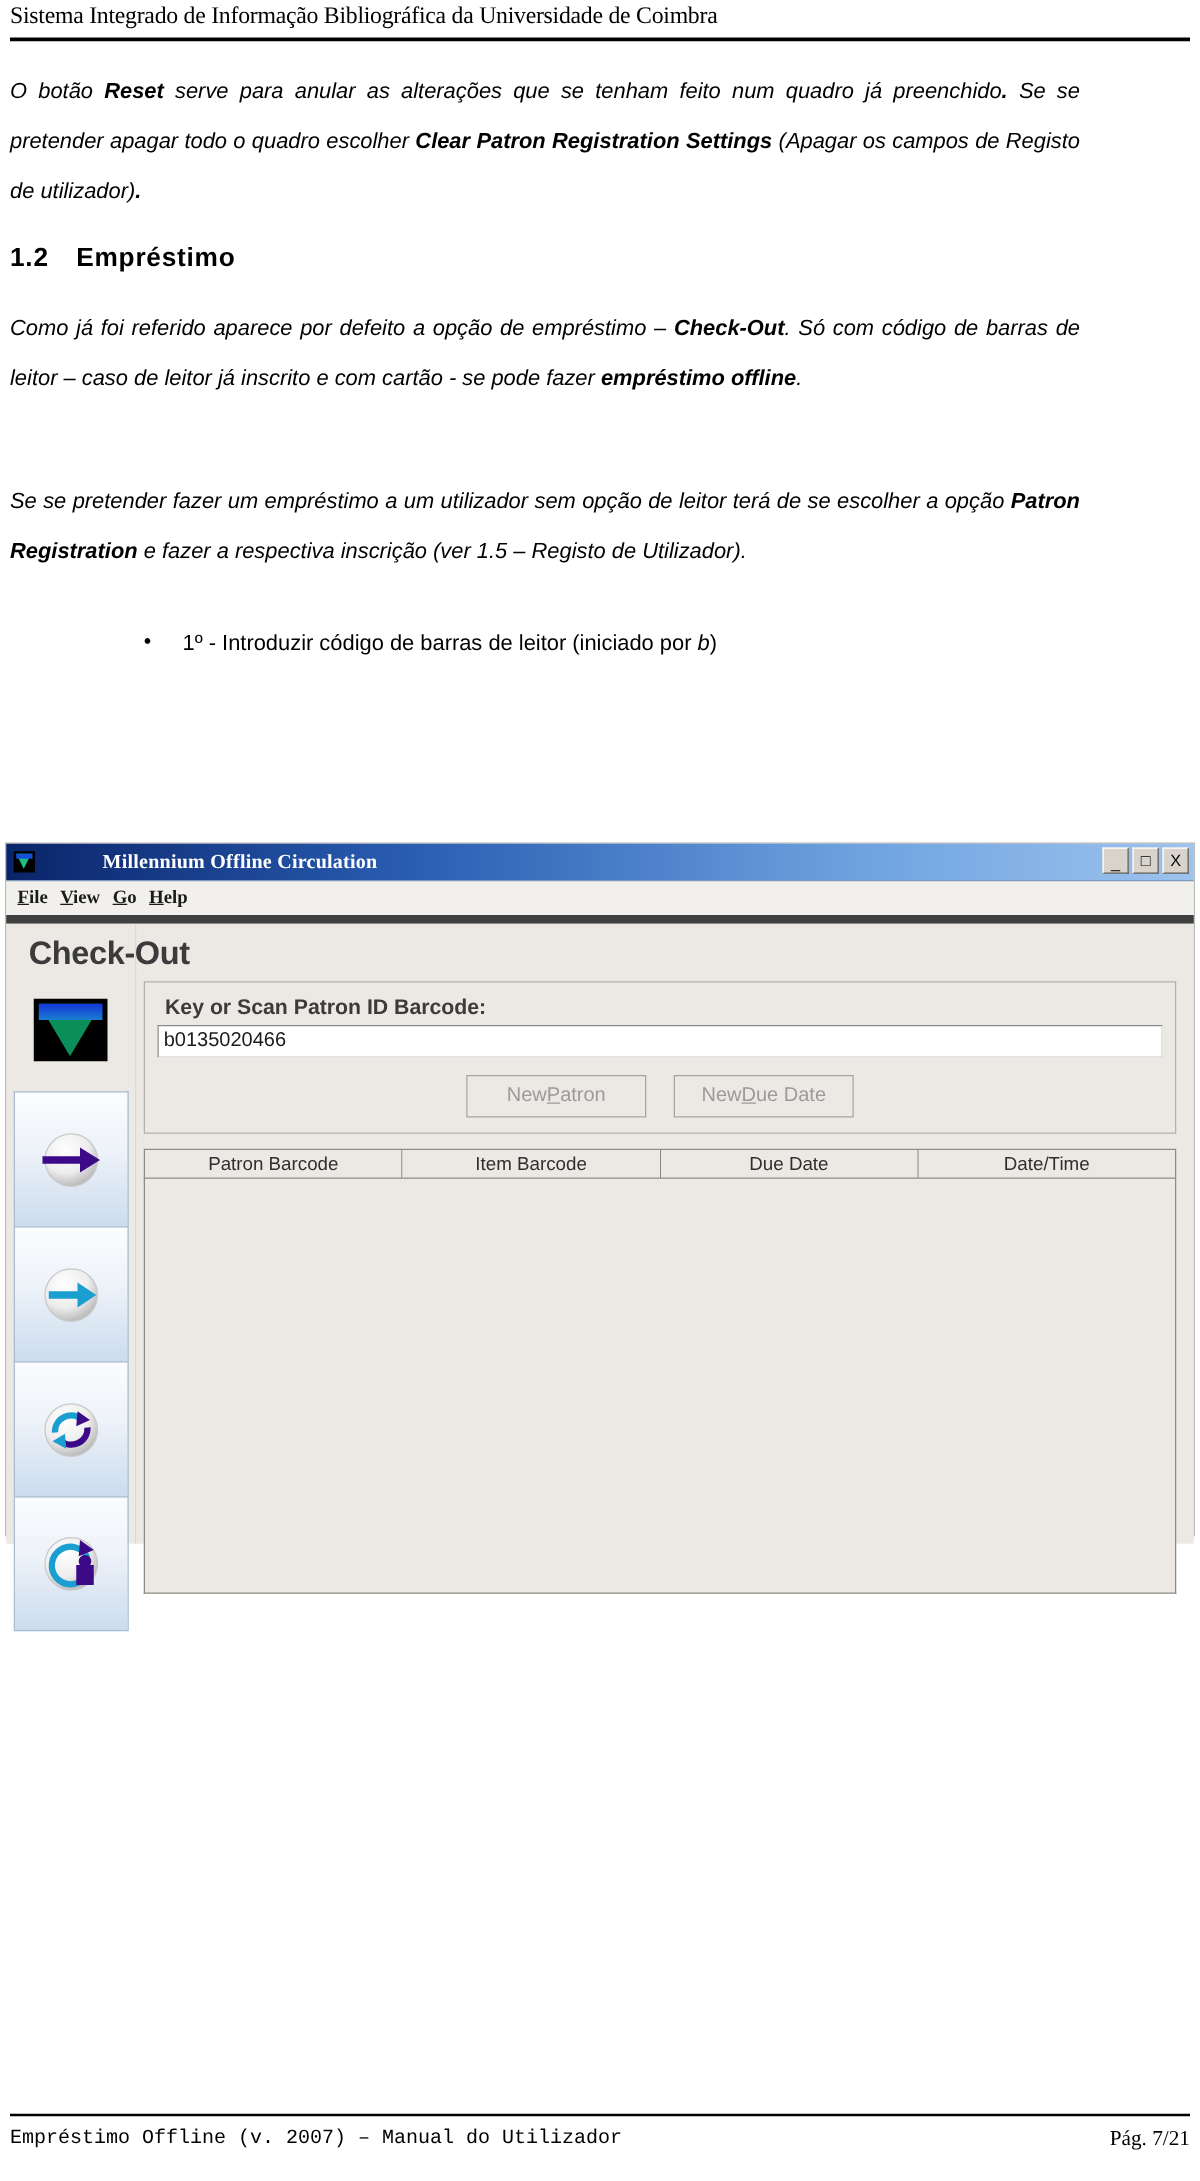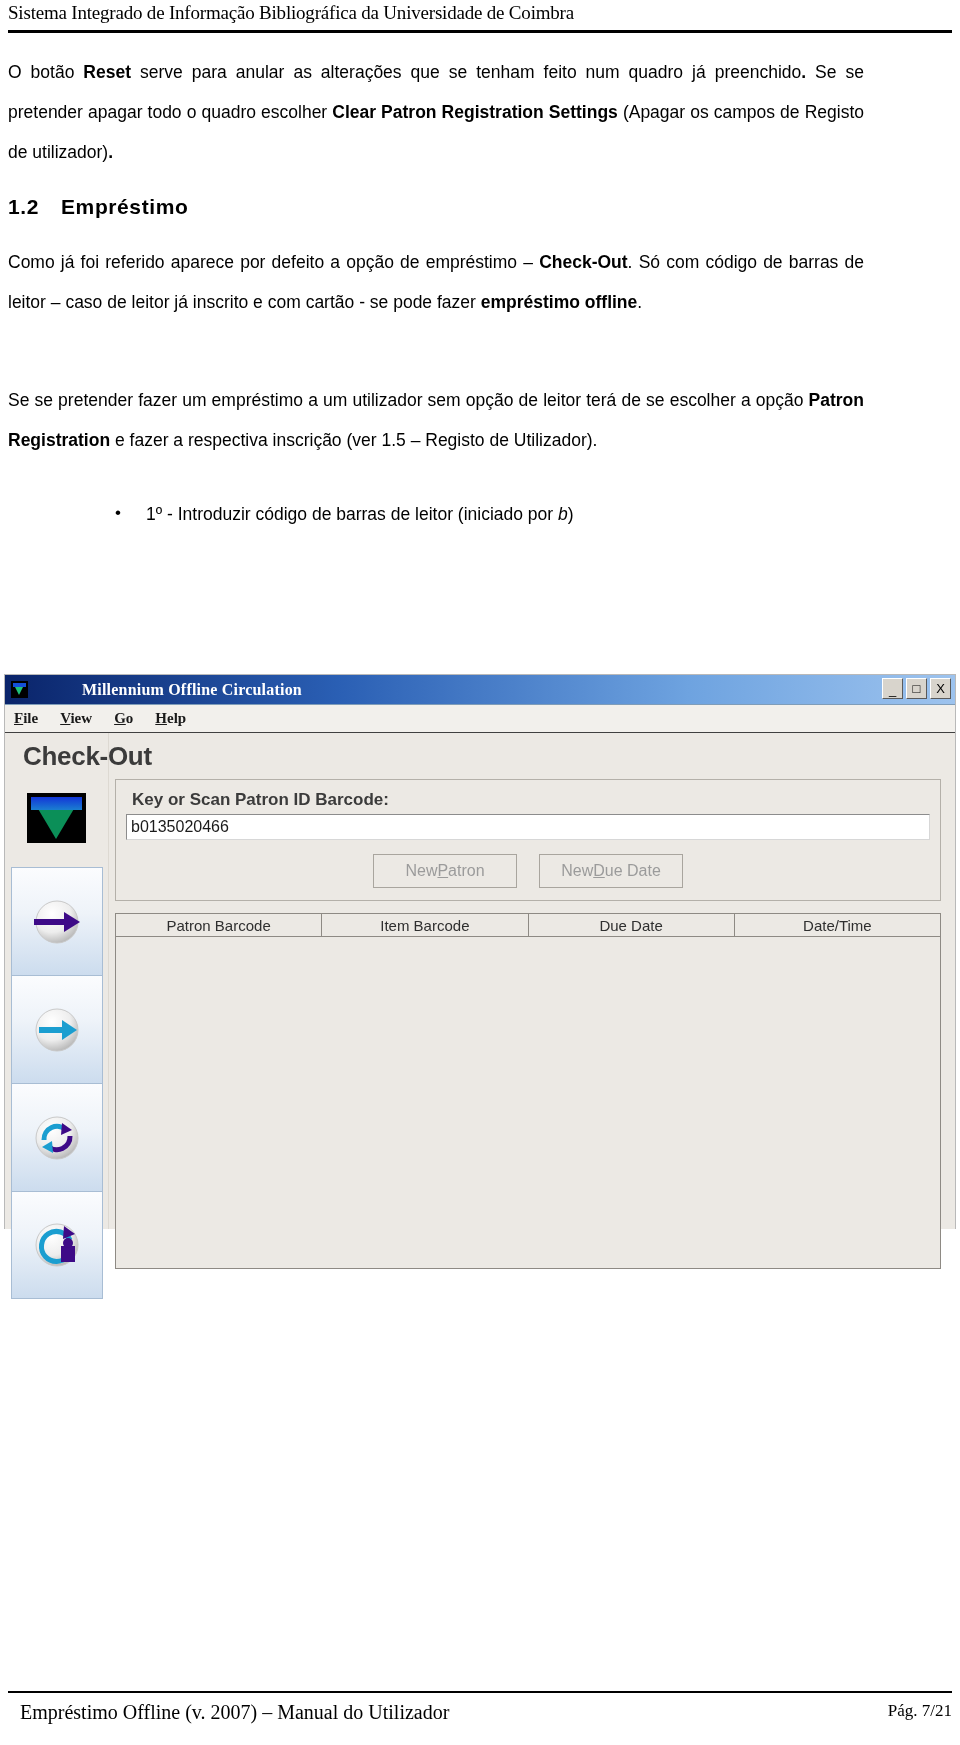--- a/index.html
+++ b/index.html
@@ -50,20 +50,21 @@
     width: 960px;
   }
   p.para {
     margin: 0;
     padding: 0 96px 0 8px;
     font-size: 17.5px;
     line-height: 40px;
     text-align: justify;
     text-justify: inter-word;
     font-family: "Liberation Sans", sans-serif;
+    font-style: italic;
   }
   .b { font-weight: bold; }
   .i { font-style: italic; }
 
   .spacer-sm { height: 18px; }
   .spacer-md { height: 38px; }
   .spacer-lg { height: 58px; }
 
   h2.section {
     margin: 0;
@@ -166,25 +167,25 @@
     align-items: center;
     justify-content: center;
     line-height: 1;
     box-sizing: border-box;
   }
   .win-btn.minimize { align-items: flex-end; padding-bottom: 2px; }
 
   .win-menubar {
     height: 27px;
     background: #f2f0ec;
-    border-bottom: 1px solid #404040;
+    border-bottom: 7px solid #404040;
     display: flex;
     align-items: center;
     padding-left: 9px;
-    gap: 22px;
+    gap: 10px;
   }
   .menu-item {
     font-size: 15px;
     font-family: "Liberation Serif", serif;
     font-weight: bold;
     color: #1a1a1a;
   }
   .menu-item u { text-decoration: underline; }
 
   .win-body {
@@ -344,23 +345,22 @@
     left: 8px;
     top: 0;
     width: 944px;
     height: 2px;
     background: #000;
   }
   .doc-footer-left {
     position: absolute;
     left: 8px;
     top: 10px;
-    font-size: 20px;
-    font-family: Liberation Serif, serif;
-    margin-left: 12px;
+    font-size: 16px;
+    font-family: Liberation Mono, monospace;
   }
   .doc-footer-right {
     position: absolute;
     right: 8px;
     top: 10px;
     font-size: 17px;
     font-family: "Liberation Serif", serif;
   }
 </style>
 </head>

